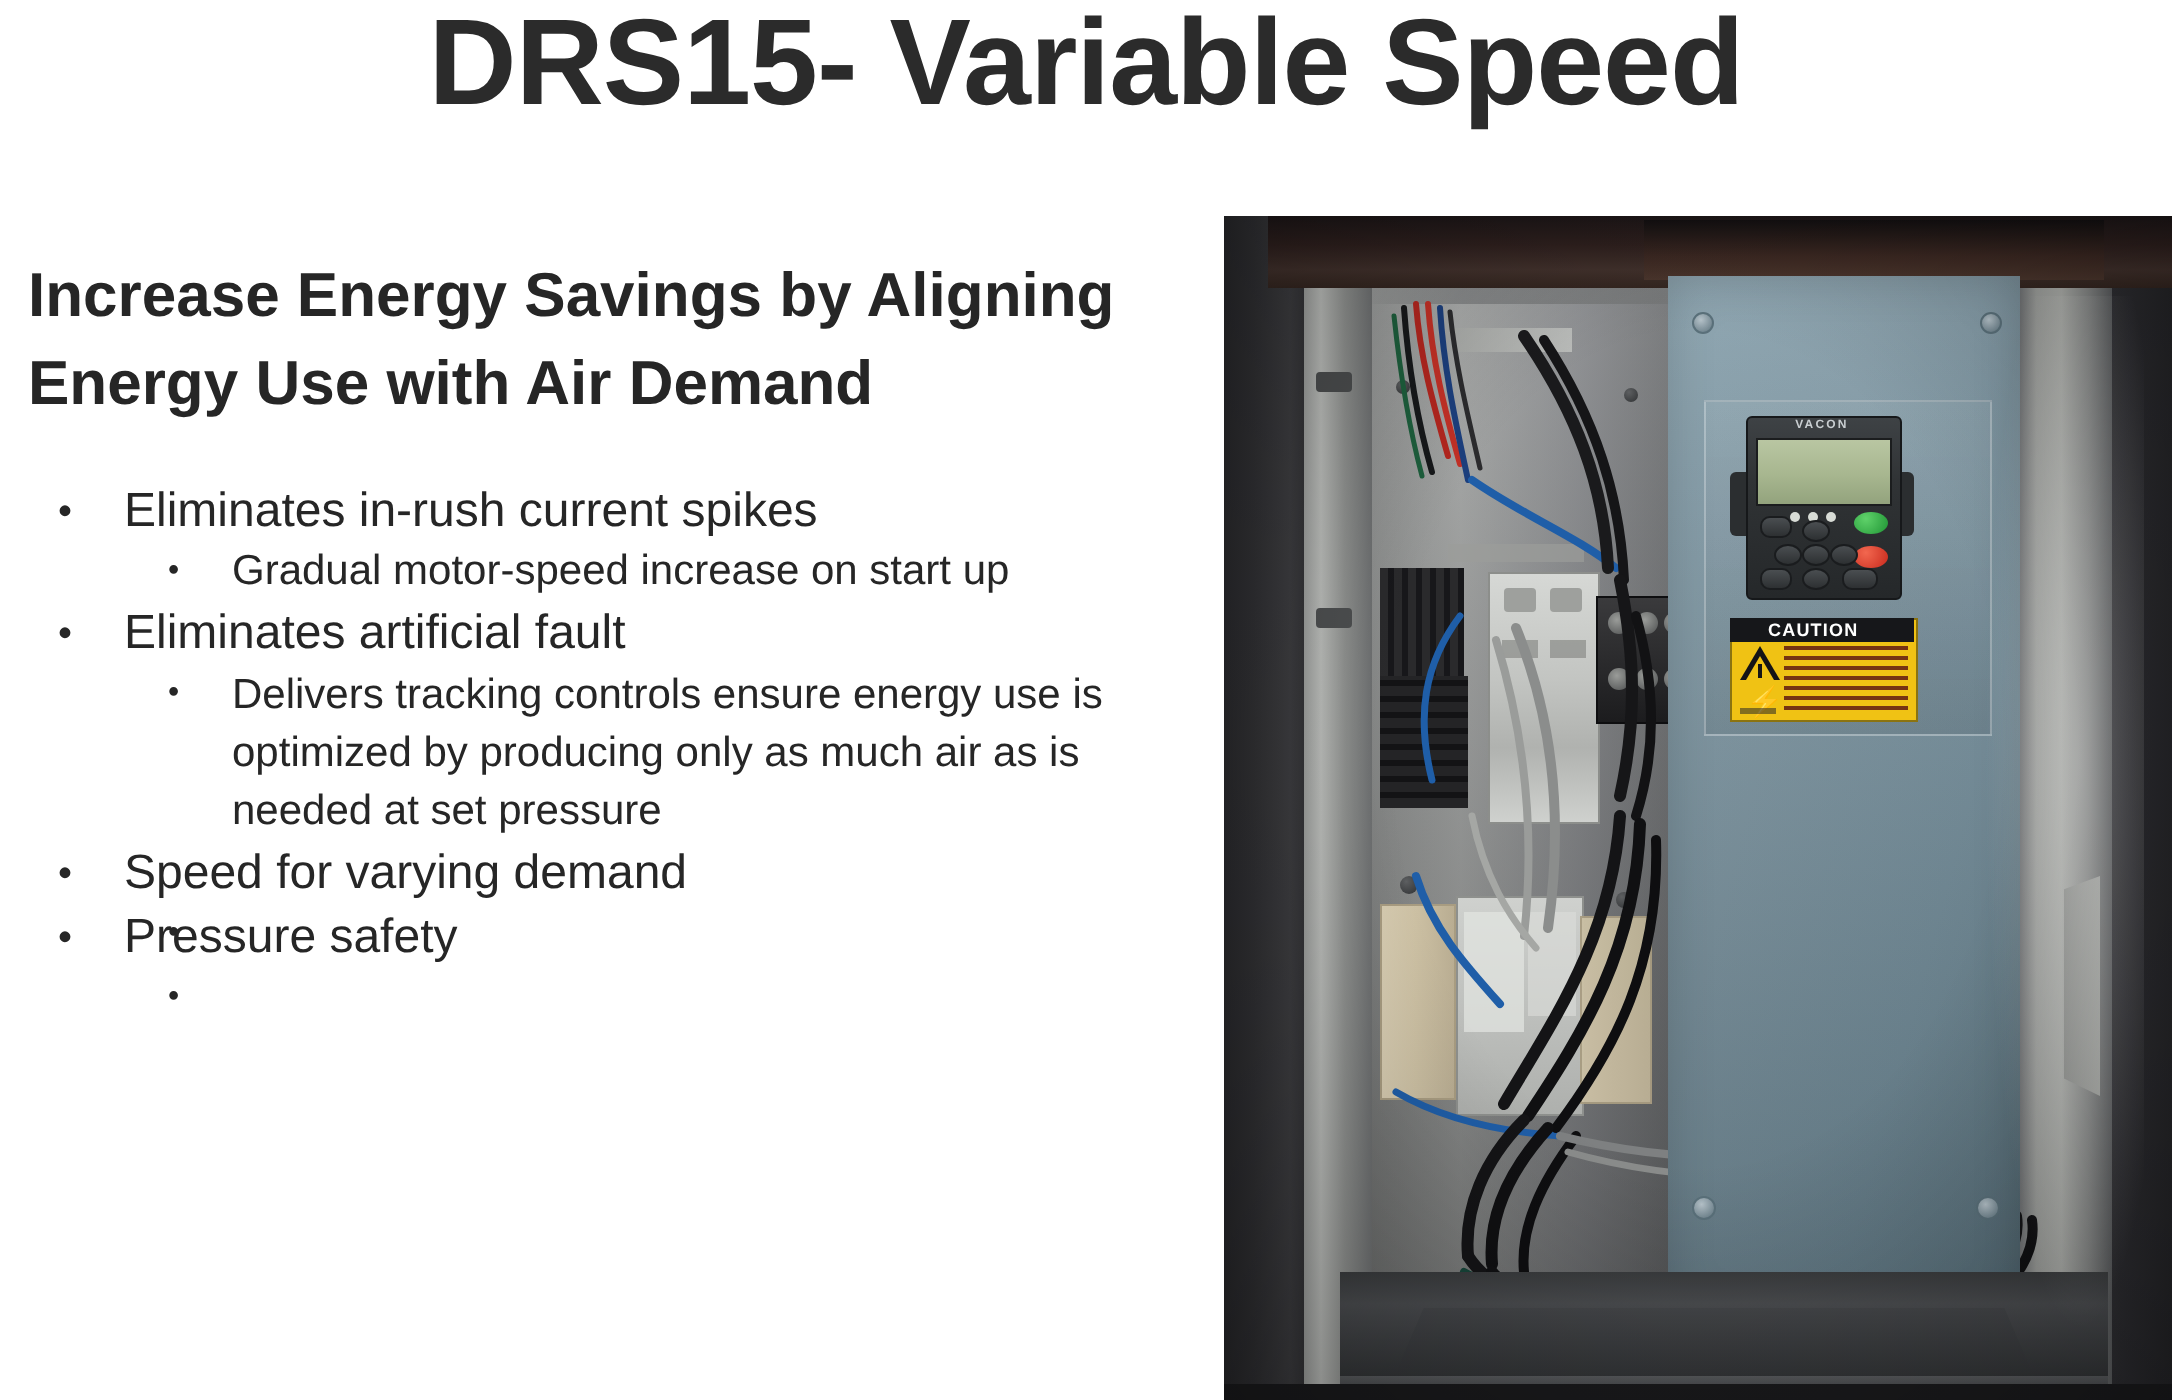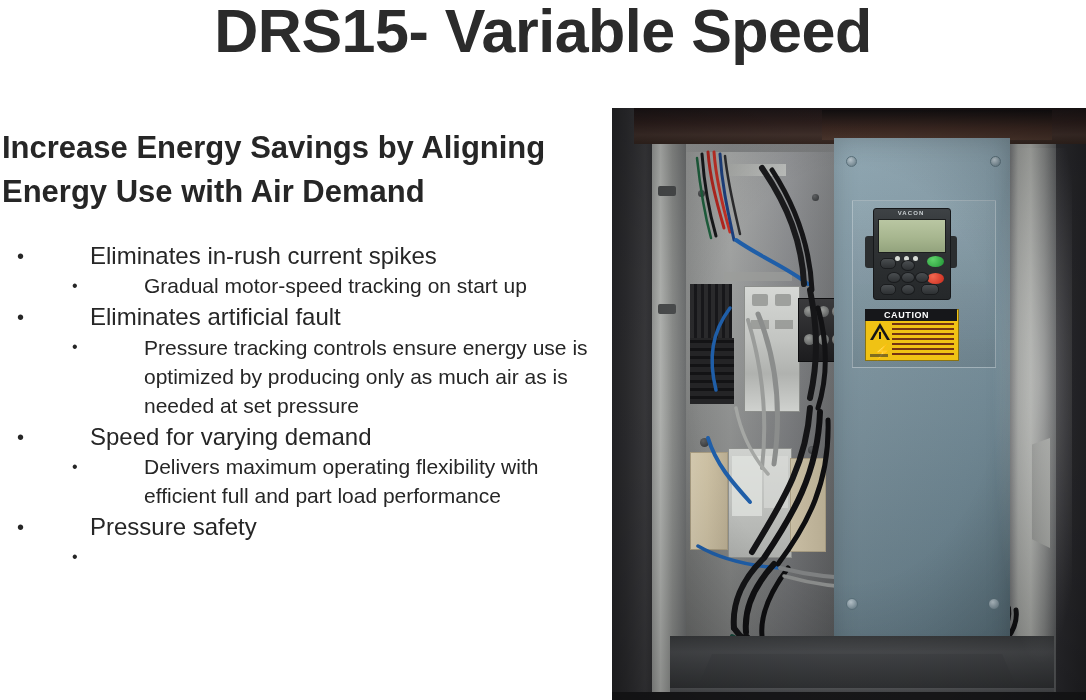--- a/index.html
+++ b/index.html
@@ -26,21 +26,21 @@
     font-size: 61px;
     font-weight: bold;
     letter-spacing: -0.5px;
     color: #2b2b2b;
     white-space: nowrap;
   }
 
   
   #content-column {
     position: absolute;
-    left: 2px;
+    left: 14px;
     top: 126px;
     width: 586px;
   }
   #subheading {
     font-size: 31px;
     font-weight: bold;
     line-height: 1.42;
     color: #262626;
     margin: 0 0 26px 0;
     width: 560px;
@@ -74,21 +74,21 @@
     padding-left: 102px;
     font-size: 21px;
     line-height: 1.38;
     margin-bottom: 0px;
   }
   .level-2 > .bullet-glyph {
     left: 70px;
     top: 0.34em;
     font-size: 16px;
   }
-  .bullet-text { display: block; margin-left: 40px; }
+  .bullet-text { display: block; }
 
   
   #vfd-photo {
     position: absolute;
     left: 612px;
     top: 108px;
     width: 474px;
     height: 592px;
     overflow: hidden;
     background: #1d1d1f;
@@ -405,41 +405,40 @@
 
   <ul id="bullet-list">
 
     <li class="bullet-row level-1">
       <span class="bullet-glyph">•</span>
       <span class="bullet-text">Eliminates in-rush current spikes</span>
     </li>
 
     <li class="bullet-row level-2">
       <span class="bullet-glyph">•</span>
-      <span class="bullet-text">Gradual motor-speed tracking on start up</span>
+      <span class="bullet-text">Gradual motor-speed increase on start up</span>
     </li>
 
     <li class="bullet-row level-1">
       <span class="bullet-glyph">•</span>
       <span class="bullet-text">Eliminates artificial fault</span>
     </li>
 
     <li class="bullet-row level-2">
       <span class="bullet-glyph">•</span>
-      <span class="bullet-text">Pressure tracking controls ensure energy use is optimized by producing only as much air as is needed at set pressure</span>
+      <span class="bullet-text">Delivers tracking controls ensure energy use is optimized by producing only as much air as is needed at set pressure</span>
     </li>
 
     <li class="bullet-row level-1">
       <span class="bullet-glyph">•</span>
       <span class="bullet-text">Speed for varying demand</span>
     </li>
 
     <li class="bullet-row level-2">
       <span class="bullet-glyph">•</span>
-      <span class="bullet-text">Delivers maximum operating flexibility with efficient full and part load performance</span>
     </li>
 
     <li class="bullet-row level-1">
       <span class="bullet-glyph">•</span>
       <span class="bullet-text">Pressure safety</span>
     </li>
 
     <li class="bullet-row level-2">
       <span class="bullet-glyph">•</span>
     </li>

